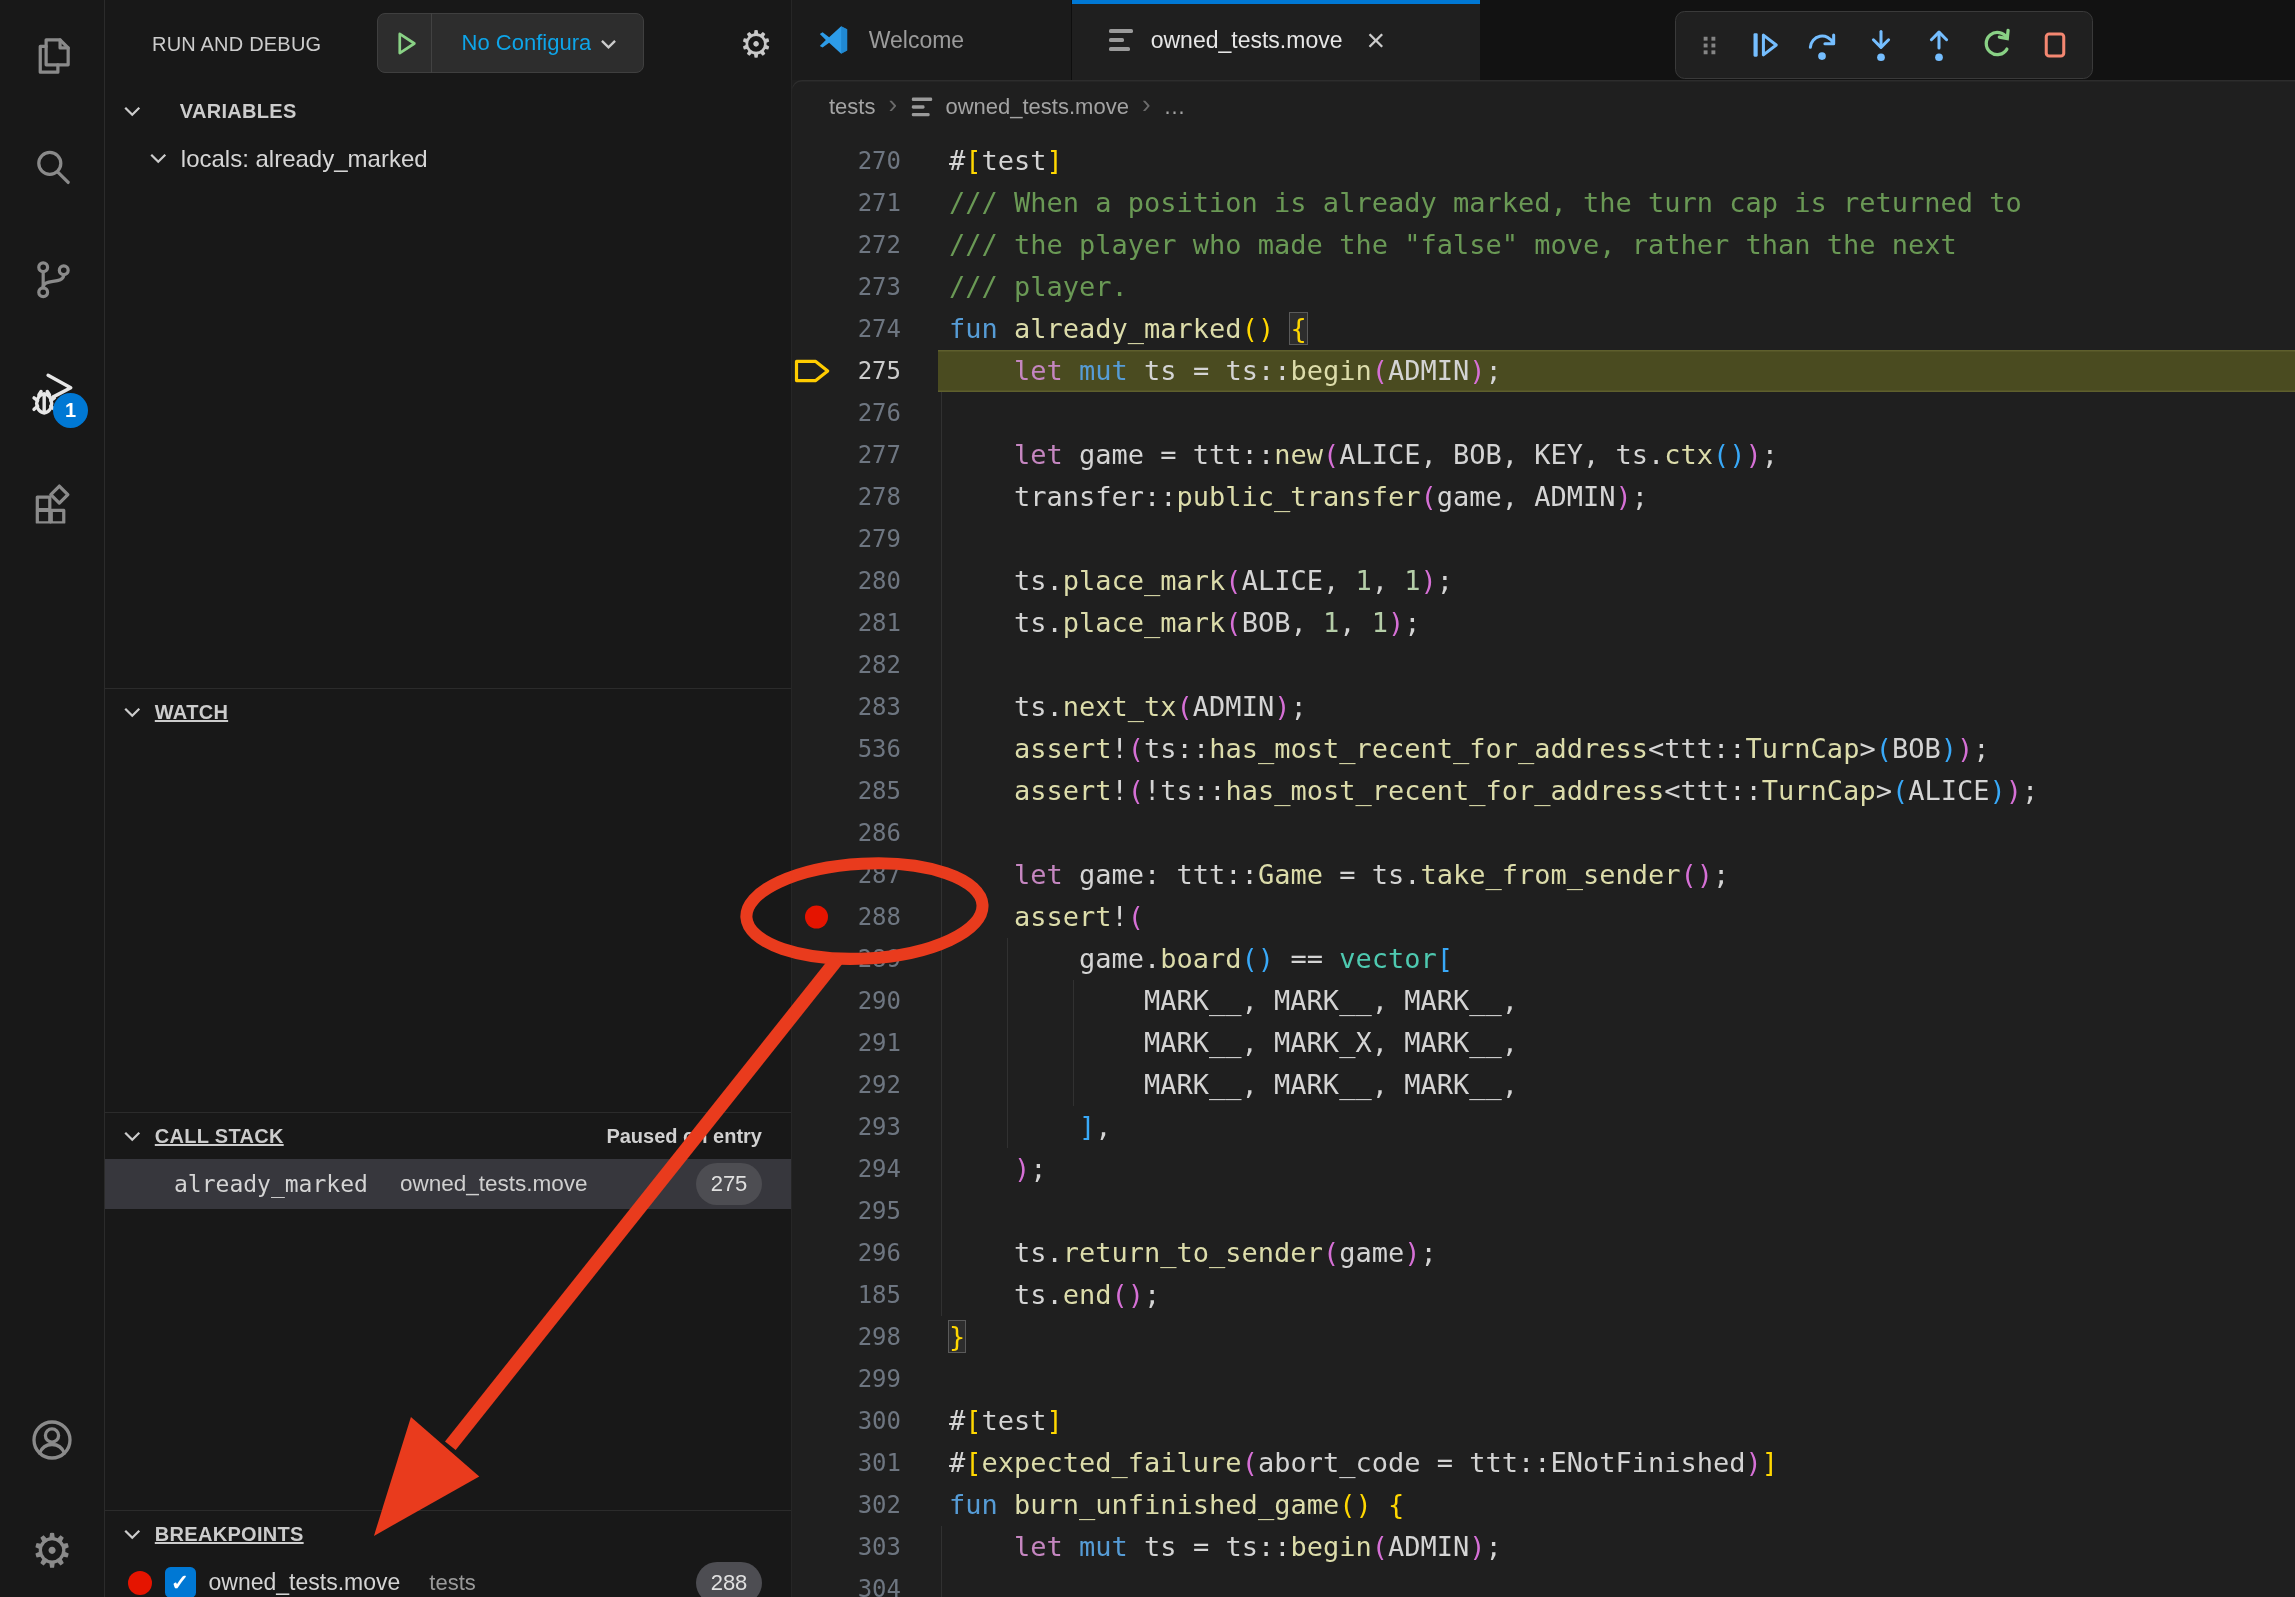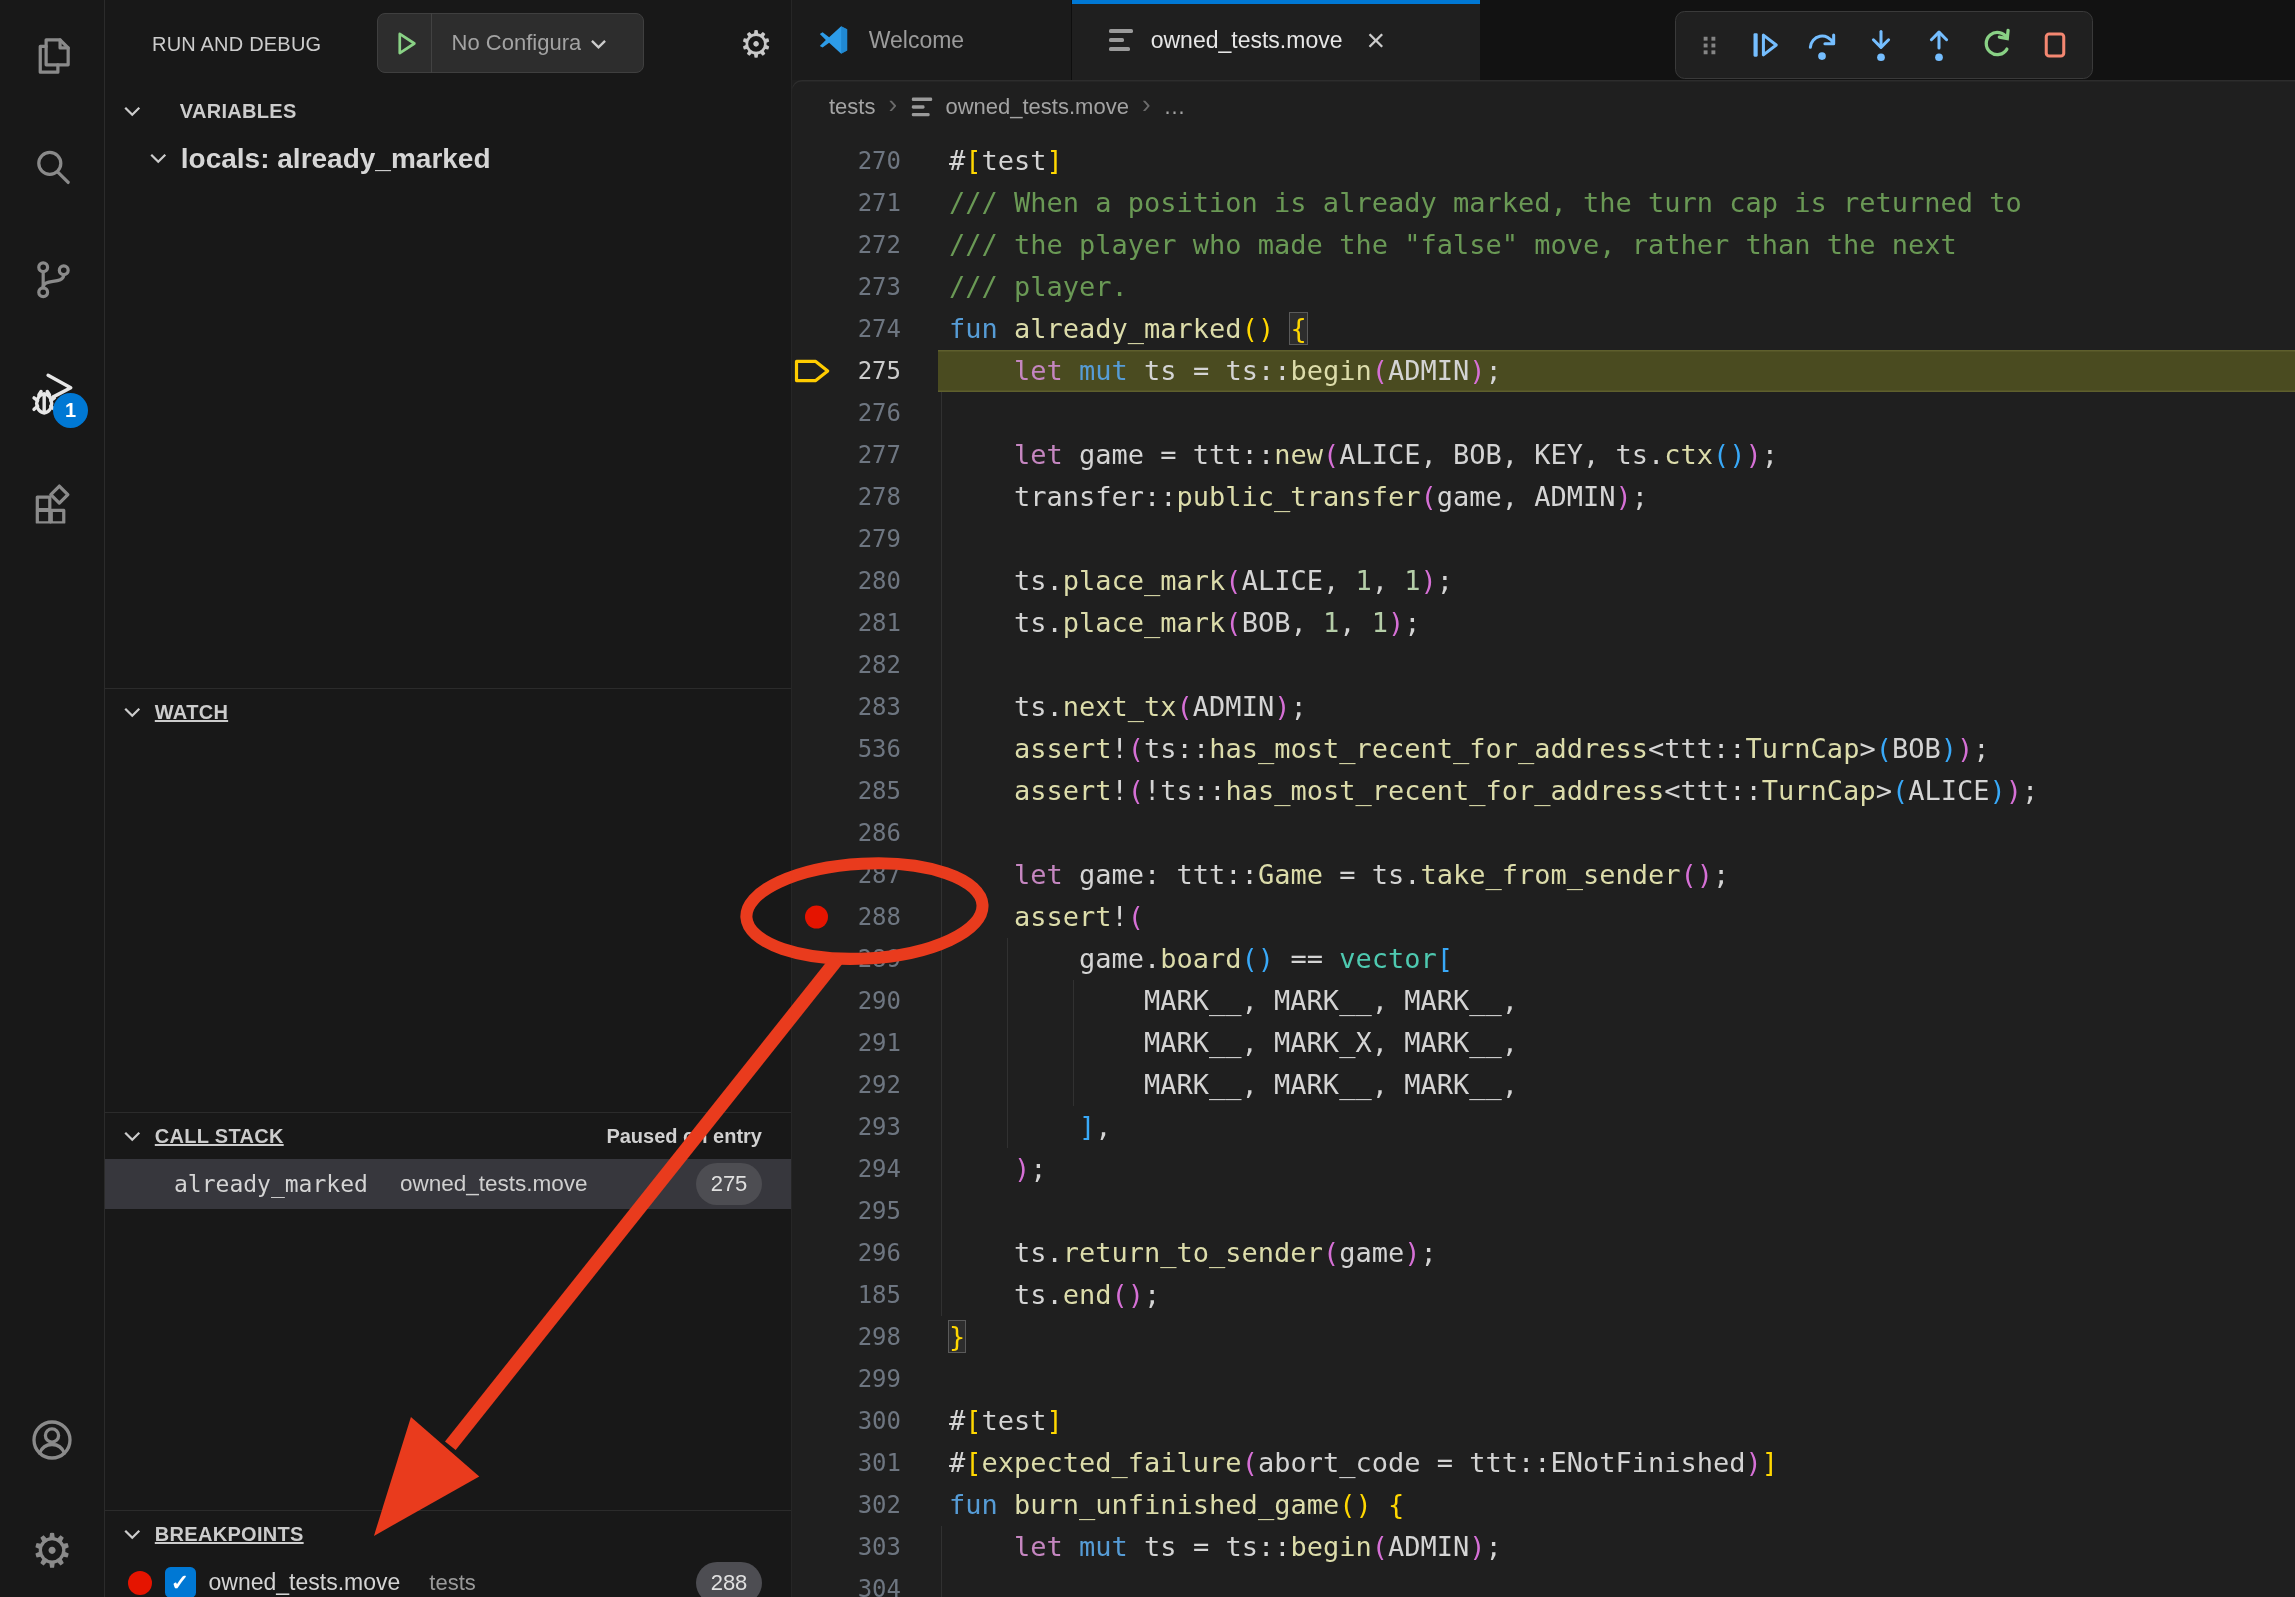--- a/index.html
+++ b/index.html
@@ -16,34 +16,34 @@
     color:#fff;font-size:20px;font-weight:bold;display:flex;align-items:center;justify-content:center;}
 
   
   #sidebar{position:absolute;left:105px;top:0;width:687px;height:100%;background:#181818;border-right:1.6px solid #262626;box-sizing:border-box;}
   #sb-header{position:absolute;left:0;top:0;right:0;height:88px;}
   #sb-title{position:absolute;left:47px;top:0;height:88px;display:flex;align-items:center;font-size:20px;color:#cccccc;letter-spacing:0.2px;}
   #config-button{position:absolute;left:272px;top:13px;width:267px;height:60px;background:#2d2d2d;border:0.8px solid #3f3f3f;border-radius:8px;
      display:flex;align-items:center;box-sizing:border-box;}
   #config-play{padding:0 11.3px 0 14.5px;line-height:0;}
   #config-divider{width:0.8px;height:60px;background:#424242;}
-  #config-label{margin-left:20px;font-size:22px;color:#a3a3a3;white-space:nowrap;overflow:hidden;max-width:153px;}
+  #config-label{margin-left:30px;font-size:22px;color:#0ea5e9;white-space:nowrap;overflow:hidden;max-width:153px;}
   #config-chevron{margin-left:6.4px;line-height:0;}
   #sb-gear{position:absolute;left:651px;top:50%;transform:translate(-50%,-50%);font-size:37px;color:#c8c8c8;}
   #sb-dots{position:absolute;left:711px;top:50%;transform:translate(-50%,-54%);font-size:35px;color:#c8c8c8;font-weight:bold;}
 
   .section-header{position:absolute;left:0;right:0;height:47px;display:flex;align-items:center;}
   .section-header .chev{margin-left:16px;line-height:0;}
   .section-header .stitle{margin-left:11.3px;font-size:20px;font-weight:bold;color:#cccccc;letter-spacing:0.3px;}
   .section-divider{border-top:1.6px solid #2b2b2b;text-decoration:underline;}
 
   #sec-variables{top:88px;gap:25px;}
   #locals-row{position:absolute;left:0;right:0;top:135px;height:47px;display:flex;align-items:center;}
   #locals-row .chev{margin-left:42px;line-height:0;}
-  #locals-label{margin-left:11.3px;font-size:28px;font-weight:bold;color:#d6d6d6;}
+  #locals-label{margin-left:11.3px;font-size:24px;font-weight:normal;color:#d6d6d6;}
   #sec-watch{top:688px;}
   #sec-callstack{top:1112px;}
   #cs-status{position:absolute;right:29px;top:0;height:47px;display:flex;align-items:center;font-size:20px;font-weight:bold;color:#d0d0d0;}
   #cs-row{position:absolute;left:0;right:0;top:1159px;height:50px;background:#37373d;display:flex;align-items:center;}
   #cs-fn{margin-left:69px;font-family:"DejaVu Sans Mono",monospace;font-size:23px;color:#d4d4d4;}
   #cs-file{margin-left:32px;font-size:22.5px;color:#cfcfcf;}
   .badge{position:absolute;right:29px;top:50%;transform:translateY(-50%);min-width:40px;padding:0 13px;height:42px;border-radius:21px;
      background:#4d4d52;color:#e0e0e0;font-size:22px;display:flex;align-items:center;justify-content:center;}
   #sec-breakpoints{top:1510px;}
   #bp-row{position:absolute;left:0;right:0;top:1559px;height:47px;display:flex;align-items:center;}

